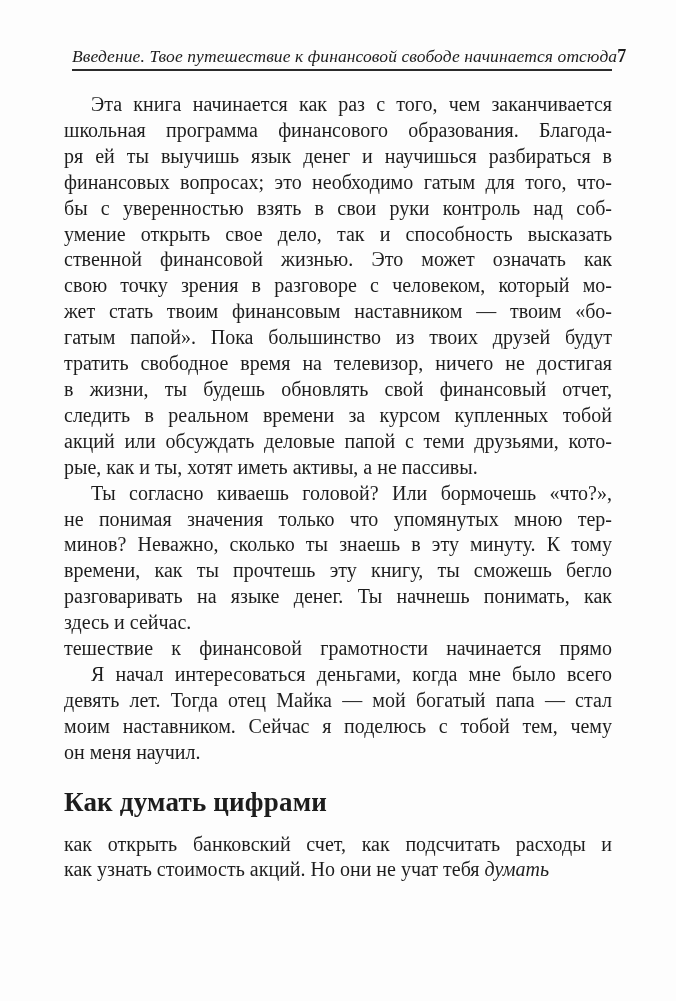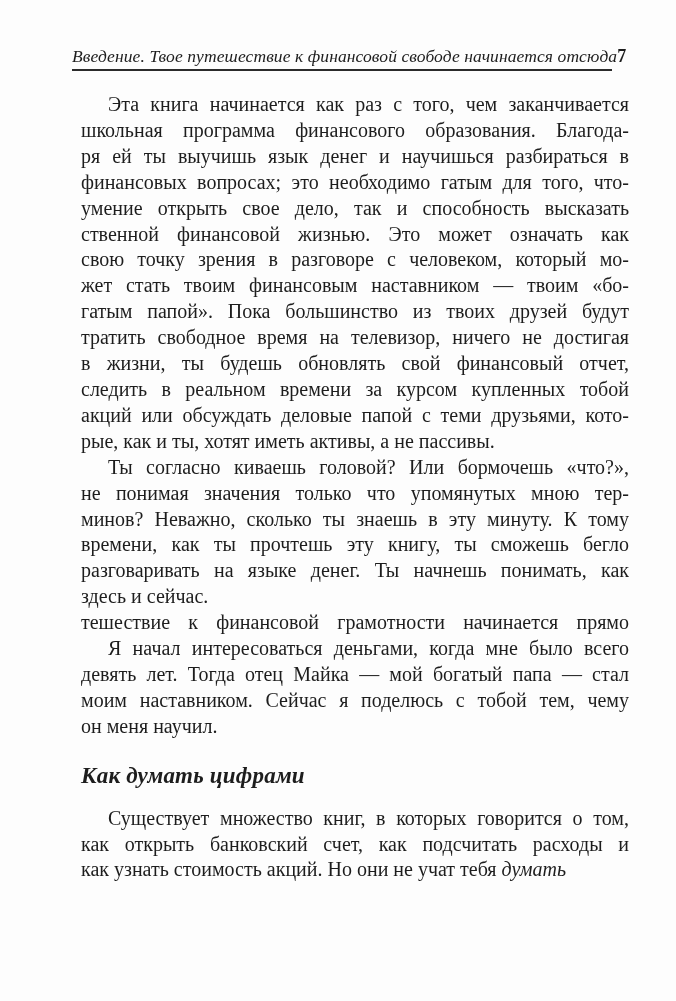--- a/index.html
+++ b/index.html
@@ -42,58 +42,57 @@
   .running-head .head-page-number {
     font-size: 18px;
     font-weight: 700;
     line-height: 20px;
     padding-right: 6px;
   }
   
   .body-text {
     margin-top: 21px;
     width: 548px;
-    margin-left: 17px;
   }
   .paragraph { margin: 0; }
   .line {
     font-size: 20px;
     line-height: 25.9px;
     text-align: justify;
     text-align-last: justify;
     white-space: normal;
   }
   .line.first { text-indent: 27px; }
   .line.last  { text-align-last: left; }
   .line em    { font-style: italic; }
   
   .section-heading {
     margin: 22px 0 16px 0;
-    font-size: 23px;
+    font-size: 27px;
     font-weight: 700;
-    font-style: italic;
     line-height: 28px;
     letter-spacing: 0.2px;
   }
 </style>
 </head>
 <body>
 
 <div class="page">
   <div class="running-head">
     <span class="head-title">Введение. Твое путешествие к финансовой свободе начинается отсюда</span>
     <span class="head-page-number">7</span>
   </div>
 
   <div class="body-text">
       <div class="paragraph">
         <div class="line first">Эта книга начинается как раз с того, чем заканчивается</div>
         <div class="line">школьная программа финансового образования. Благода-</div>
         <div class="line">ря ей ты выучишь язык денег и научишься разбираться в</div>
         <div class="line">финансовых вопросах; это необходимо гатым для того, что-</div>
+        <div class="line">бы с уверенностью взять в свои руки контроль над соб-</div>
         <div class="line">умение открыть свое дело, так и способность высказать</div>
         <div class="line">ственной финансовой жизнью. Это может означать как</div>
         <div class="line">свою точку зрения в разговоре с человеком, который мо-</div>
         <div class="line">жет стать твоим финансовым наставником — твоим «бо-</div>
         <div class="line">гатым папой». Пока большинство из твоих друзей будут</div>
         <div class="line">тратить свободное время на телевизор, ничего не достигая</div>
         <div class="line">в жизни, ты будешь обновлять свой финансовый отчет,</div>
         <div class="line">следить в реальном времени за курсом купленных тобой</div>
         <div class="line">акций или обсуждать деловые папой с теми друзьями, кото-</div>
         <div class="line last">рые, как и ты, хотят иметь активы, а не пассивы.</div>
@@ -108,18 +107,17 @@
         <div class="line">тешествие к финансовой грамотности начинается прямо</div>
       </div>
       <div class="paragraph">
         <div class="line first">Я начал интересоваться деньгами, когда мне было всего</div>
         <div class="line">девять лет. Тогда отец Майка — мой богатый папа — стал</div>
         <div class="line">моим наставником. Сейчас я поделюсь с тобой тем, чему</div>
         <div class="line last">он меня научил.</div>
       </div>
       <div class="section-heading">Как думать цифрами</div>
       <div class="paragraph">
-        <div class="line first">Существует множество книг, в которых говорится о том,</div>
         <div class="line">как открыть банковский счет, как подсчитать расходы и</div>
         <div class="line last">как узнать стоимость акций. Но они не учат тебя <em>думать</em></div>
       </div>
     </div>
 </div>
 
 </body></html>

